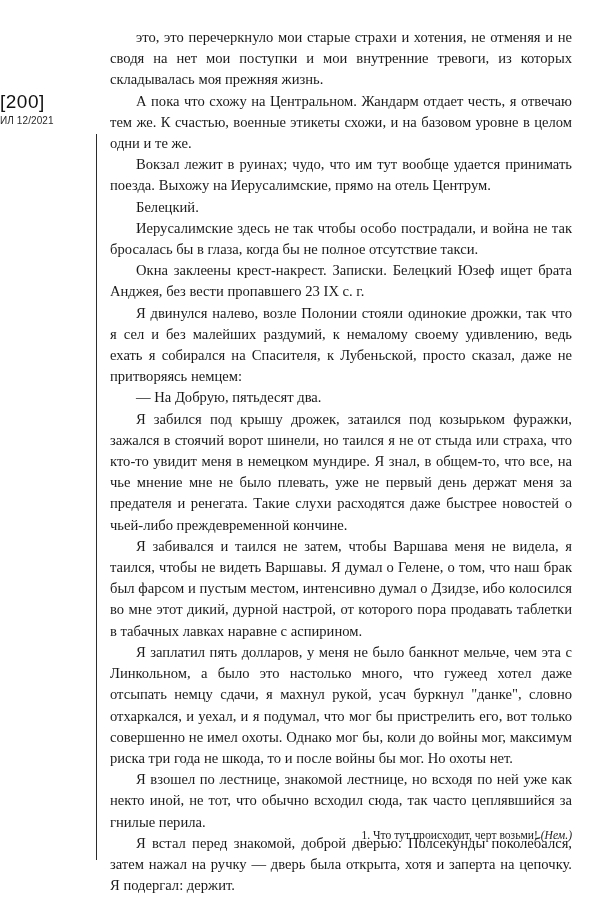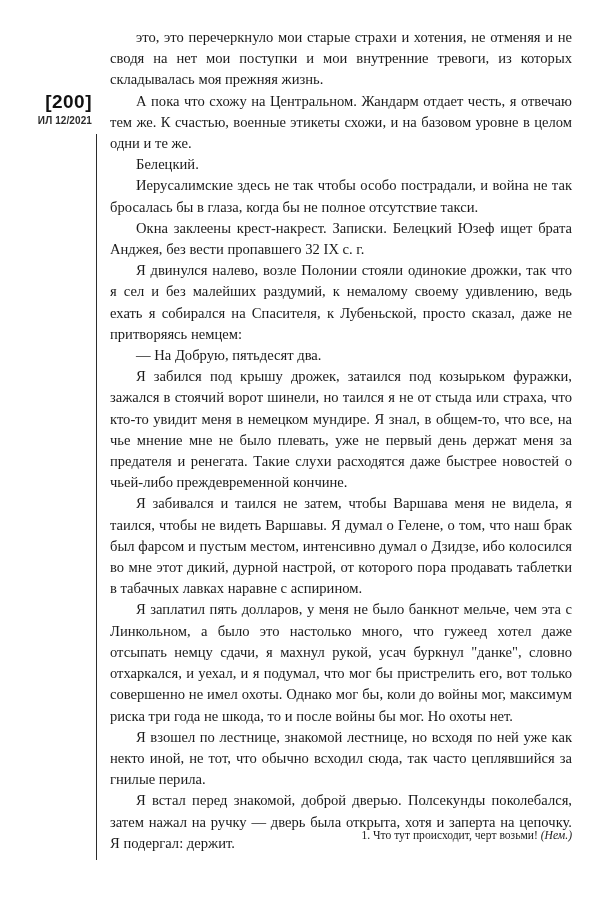--- a/index.html
+++ b/index.html
@@ -15,22 +15,21 @@
     color: #1a1a1a;
     overflow: hidden;
   }
 
   
   #page-marker {
     position: absolute;
     left: 0;
     top: 92px;
     width: 92px;
-    text-align: right;
-    font-weight: bold;
+    text-align: left;
   }
   #page-marker .folio {
     font-family: "Liberation Sans", "DejaVu Sans", sans-serif;
     font-size: 19px;
     letter-spacing: 0.5px;
     color: #111111;
     line-height: 1.05;
     white-space: nowrap;
   }
   #page-marker .issue {
@@ -93,23 +92,24 @@
 <div id="page-marker">
   <div class="folio">[200]</div>
   <div class="issue">ИЛ 12/2021</div>
 </div>
 
 <div id="margin-rule"></div>
 
 <div id="text-column">
   <p class="para">это, это перечеркнуло мои старые страхи и хотения, не отменяя и не сводя на нет мои поступки и мои внутренние тревоги, из которых складывалась моя прежняя жизнь.</p>
   <p class="para">А пока что схожу на Центральном. Жандарм отдает честь, я отвечаю тем же. К счастью, военные этикеты схожи, и на базовом уровне в целом одни и те же.</p>
+  <p class="para">Вокзал лежит в руинах; чудо, что им тут вообще удается принимать поезда. Выхожу на Иерусалимские, прямо на отель Центрум.</p>
   <p class="para">Белецкий.</p>
   <p class="para">Иерусалимские здесь не так чтобы особо пострадали, и война не так бросалась бы в глаза, когда бы не полное отсутствие такси.</p>
-  <p class="para">Окна заклеены крест-накрест. Записки. Белецкий Юзеф ищет брата Анджея, без вести пропавшего 32 IX с. г.</p>
+  <p class="para">Окна заклеены крест-накрест. Записки. Белецкий Юзеф ищет брата Анджея, без вести пропавшего 23 IX с. г.</p>
   <p class="para">Я двинулся налево, возле Полонии стояли одинокие дрожки, так что я сел и без малейших раздумий, к немалому своему удивлению, ведь ехать я собирался на Спасителя, к Лубеньской, просто сказал, даже не притворяясь немцем:</p>
   <p class="para">— На Добрую, пятьдесят два.</p>
   <p class="para">Я забился под крышу дрожек, затаился под козырьком фуражки, зажался в стоячий ворот шинели, но таился я не от стыда или страха, что кто-то увидит меня в немецком мундире. Я знал, в общем-то, что все, на чье мнение мне не было плевать, уже не первый день держат меня за предателя и ренегата. Такие слухи расходятся даже быстрее новостей о чьей-либо преждевременной кончине.</p>
   <p class="para">Я забивался и таился не затем, чтобы Варшава меня не видела, я таился, чтобы не видеть Варшавы. Я думал о Гелене, о том, что наш брак был фарсом и пустым местом, интенсивно думал о Дзидзе, ибо колосился во мне этот дикий, дурной настрой, от которого пора продавать таблетки в табачных лавках наравне с аспирином.</p>
   <p class="para">Я заплатил пять долларов, у меня не было банкнот мельче, чем эта с Линкольном, а было это настолько много, что гужеед хотел даже отсыпать немцу сдачи, я махнул рукой, усач буркнул "данке", словно отхаркался, и уехал, и я подумал, что мог бы пристрелить его, вот только совершенно не имел охоты. Однако мог бы, коли до войны мог, максимум риска три года не шкода, то и после войны бы мог. Но охоты нет.</p>
   <p class="para">Я взошел по лестнице, знакомой лестнице, но всходя по ней уже как некто иной, не тот, что обычно всходил сюда, так часто цеплявшийся за гнилые перила.</p>
   <p class="para">Я встал перед знакомой, доброй дверью. Полсекунды поколебался, затем нажал на ручку — дверь была открыта, хотя и заперта на цепочку. Я подергал: держит.</p>
 
 </div>
 

